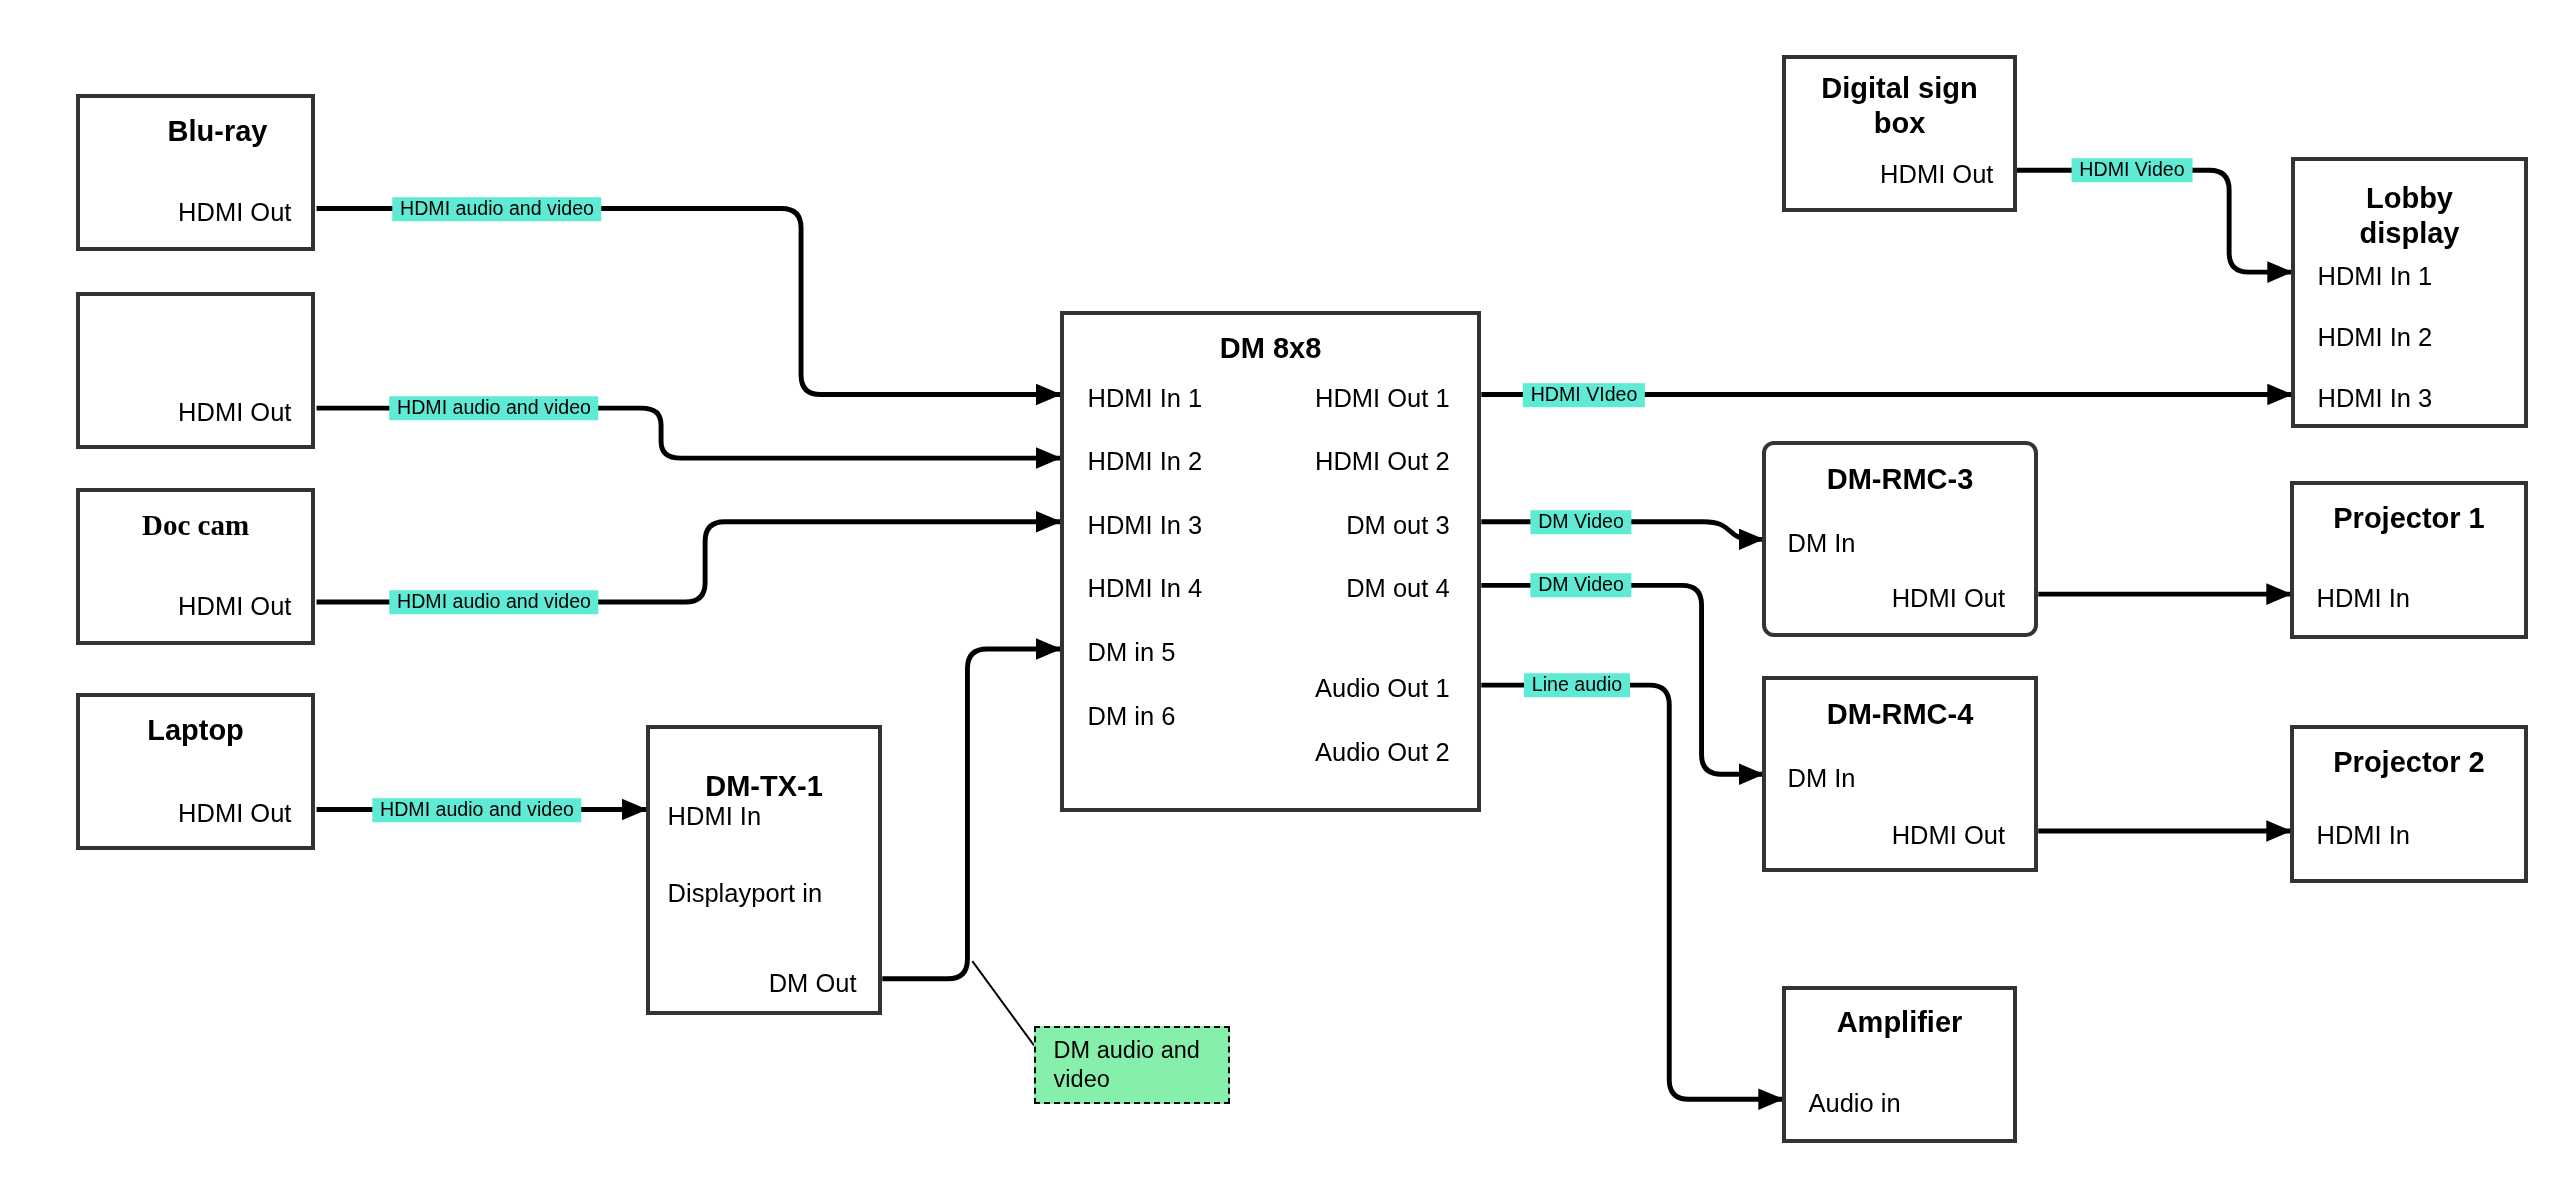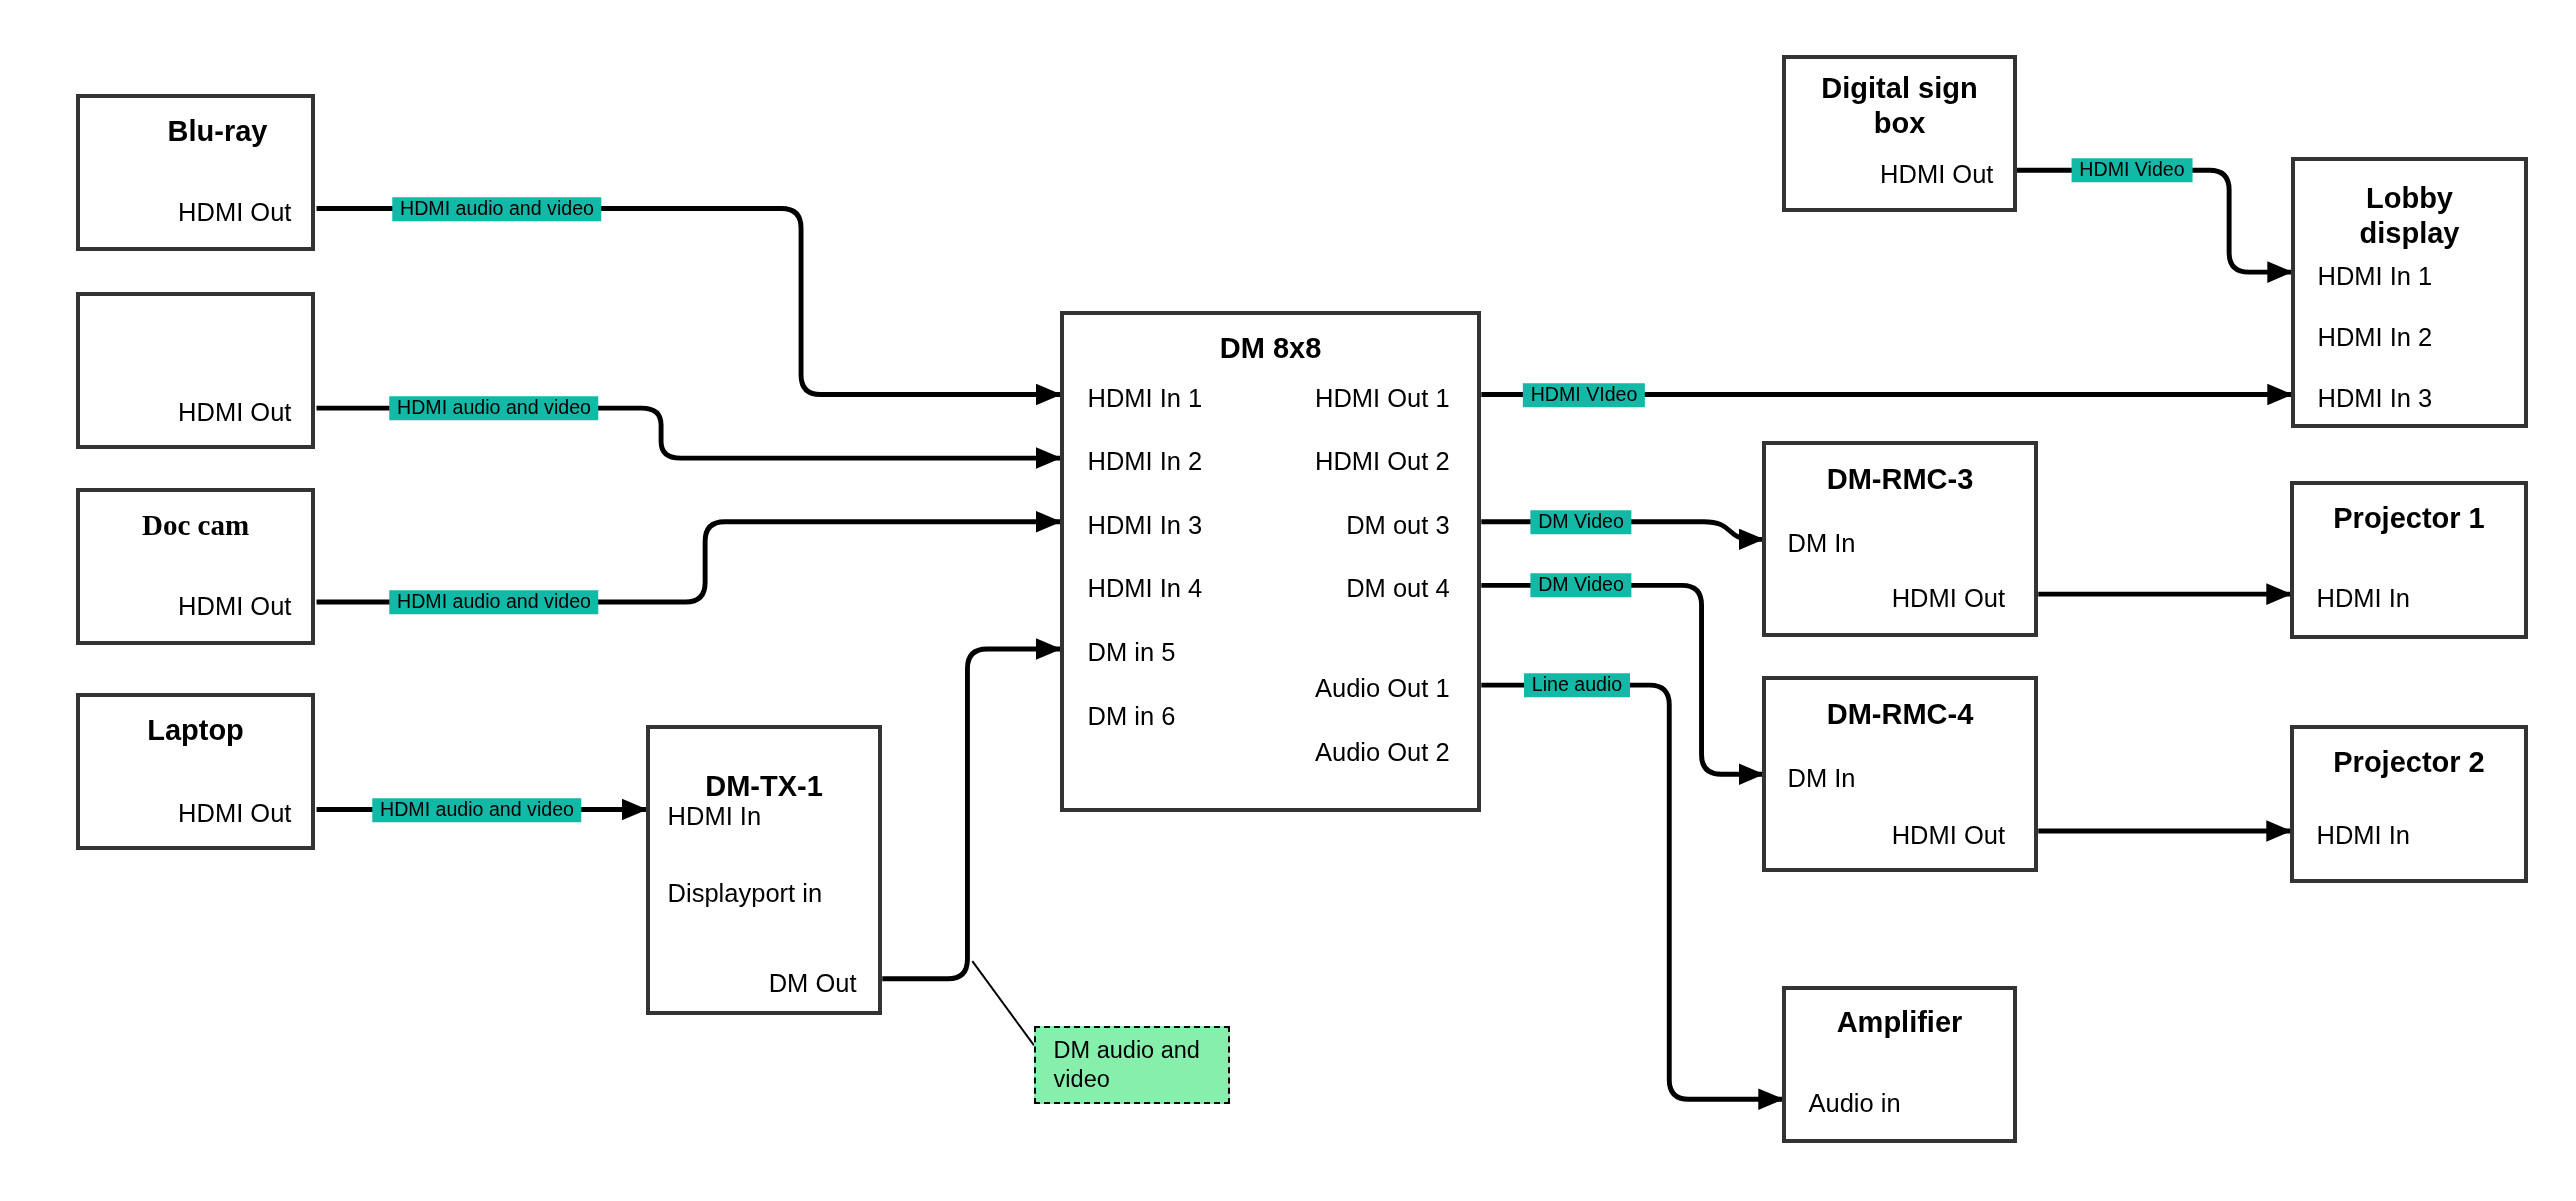--- a/index.html
+++ b/index.html
@@ -25,21 +25,21 @@
     white-space:normal;
   }
   .port{
     position:absolute;
     font-size:25.5px;line-height:31px;
     white-space:nowrap;
   }
   .clabel{
     position:absolute;
     transform:translate(-50%,-50%);
-    background:#14b8a6;
+    background:#5eead4;
     padding:0 7.8px;
     font-size:19.6px;line-height:23.5px;
     white-space:nowrap;
   }
   .callout{
     position:absolute;
     border:2px dashed #000000;
     background:#86efac;
     text-align:left;
     font-size:23.5px;line-height:29px;
@@ -122,21 +122,21 @@
     <span class="port" style="right:19.6px;top:100px;">HDMI Out</span>
   </div>
 
   <div class="box" style="left:2291px;top:157px;width:237px;height:271px;">
     <div class="title" style="top:19.6px;padding:0 59px;">Lobby display</div>
     <span class="port" style="left:22.5px;top:100px;">HDMI In 1</span>
     <span class="port" style="left:22.5px;top:161px;">HDMI In 2</span>
     <span class="port" style="left:22.5px;top:222px;">HDMI In 3</span>
   </div>
 
-  <div class="box" style="left:1762px;top:441px;width:276px;height:196px;">
+  <div class="box" style="left:1762px;top:441px;width:276px;height:196px;border-radius:12px;">
     <div class="title" style="top:16.6px;">DM-RMC-3</div>
     <span class="port" style="left:21.5px;top:83px;">DM In</span>
     <span class="port" style="right:29px;top:138px;">HDMI Out</span>
   </div>
 
   <div class="box" style="left:2290px;top:481px;width:238px;height:158px;">
     <div class="title" style="top:15.7px;">Projector 1</div>
     <span class="port" style="left:22.5px;top:98px;">HDMI In</span>
   </div>
 

